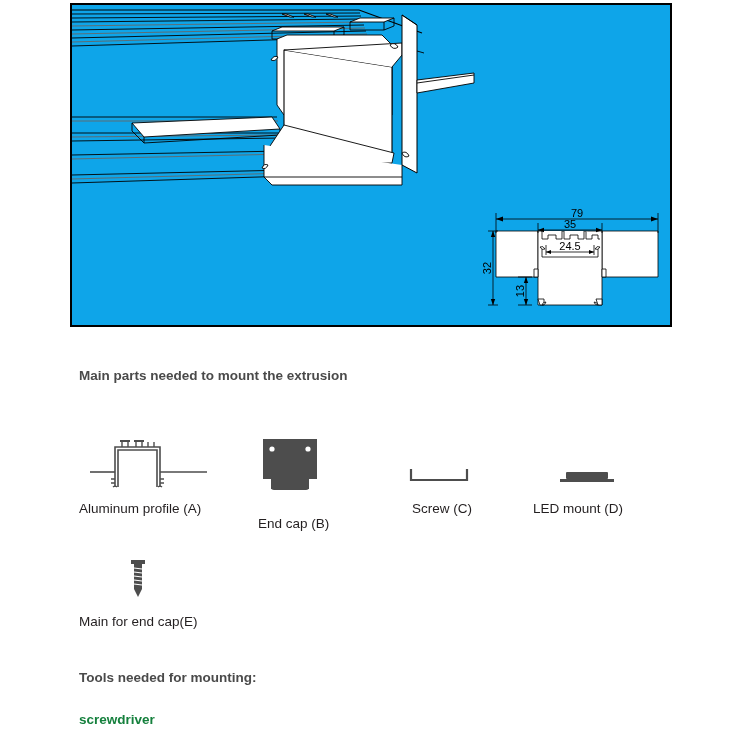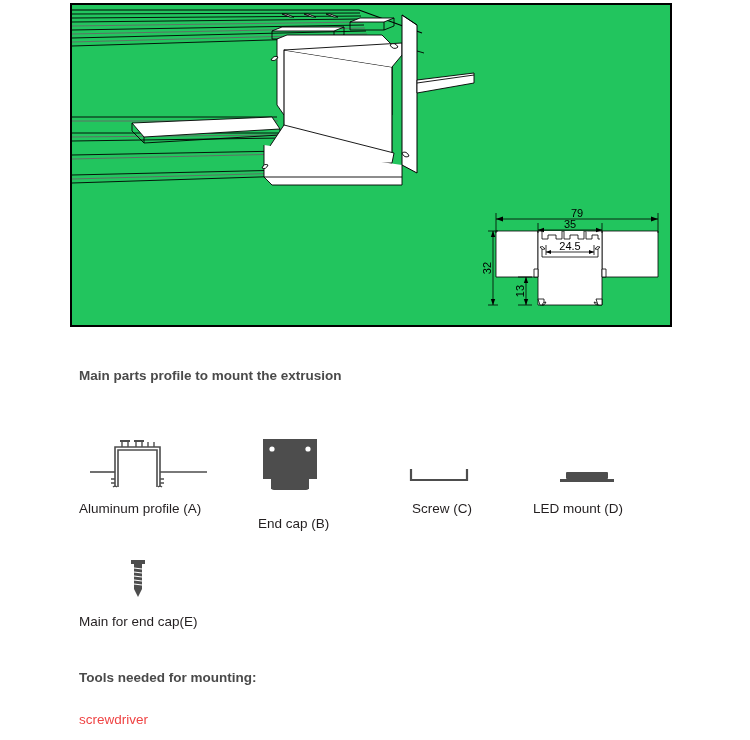--- a/index.html
+++ b/index.html
@@ -18,21 +18,21 @@
 
   
   #drawing-frame {
     position: absolute;
     left: 70px;
     top: 3px;
     width: 602px;
     height: 324px;
     border: 2px solid #000000;
     box-sizing: border-box;
-    background: #22c55e;
+    background: #0ea5e9;
   }
   #drawing-frame svg,
   #dimension-block svg {
     display: block;
   }
   #perspective-view {
     position: absolute;
     left: 0;
     top: 0;
   }
@@ -64,22 +64,22 @@
     white-space: nowrap;
   }
   #heading-main-parts { top: 368px; }
   #heading-tools      { top: 670px; }
 
   .body-text {
     position: absolute;
     left: 79px;
     font-family: "Liberation Sans", sans-serif;
     font-size: 13.5px;
-    font-weight: normal;
-    color: #ef4444;
+    font-weight: bold;
+    color: #15803d;
     white-space: nowrap;
   }
   #text-screwdriver { top: 712px; }
 
   .part-label {
     position: absolute;
     top: 501px;
     font-family: "Liberation Sans", sans-serif;
     font-size: 13.5px;
     color: #231f20;
@@ -245,21 +245,21 @@
 
       <text class="dim-text" x="95" y="12" text-anchor="middle">79</text>
       <text class="dim-text" x="88" y="23" text-anchor="middle">35</text>
       <text class="dim-text" x="88" y="45" text-anchor="middle">24.5</text>
       <text class="dim-text-vert" x="9" y="63" text-anchor="middle" transform="rotate(-90 9 63)">32</text>
       <text class="dim-text-vert" x="42" y="86" text-anchor="middle" transform="rotate(-90 42 86)">13</text>
     </svg>
   </div>
 </div>
 
-<div class="section-heading" id="heading-main-parts">Main parts profile to mount the extrusion</div>
+<div class="section-heading" id="heading-main-parts">Main parts needed to mount the extrusion</div>
 
 <div class="section-heading" id="heading-tools">Tools needed for mounting:</div>
 
 <div class="body-text" id="text-screwdriver">screwdriver</div>
 
 <div class="part-icon" id="icon-aluminum-profile">
   <svg width="122" height="54" viewBox="0 0 122 54">
     <g fill="none" stroke="#4d4d4d" stroke-width="1.6">
 
       <line x1="2" y1="35" x2="27" y2="35"></line>

